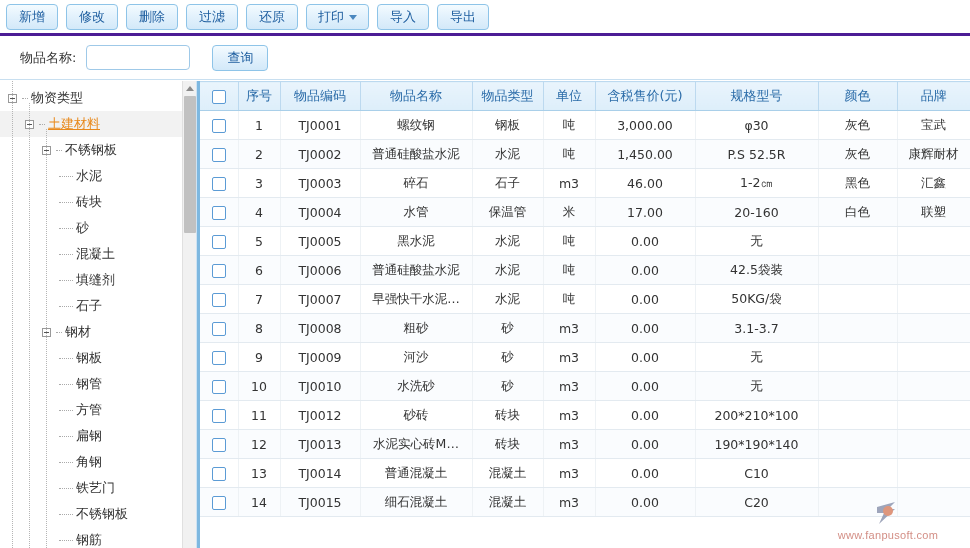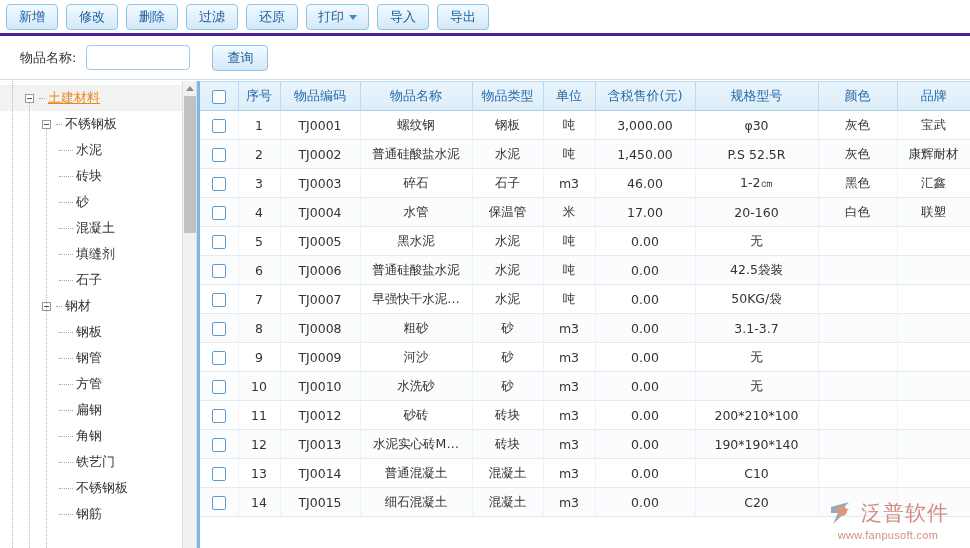--- a/index.html
+++ b/index.html
@@ -318,20 +318,26 @@
   <div class="filterbar">
     <span class="flabel">物品名称:</span>
     <input class="finput" type="text" placeholder="" style="">
     <div class="fbtn">
       <span>查询</span>
     </div>
   </div>
 
   <div class="sidebar">
     <div class="tree" id="tree-root">
+        <div class="tnode">
+          <span class="spacer" style="width: 8px;"></span>
+          <span class="toggle"></span>
+          <span class="dots" style="width: 6px;"></span>
+          <span class="lbl">物资类型</span>
+        </div>
         <div class="tnode sel">
           <span class="spacer" style="width: 25px;"></span>
           <span class="toggle"></span>
           <span class="dots" style="width: 6px;"></span>
           <span class="lbl">土建材料</span>
         </div>
         <div class="tnode">
           <span class="spacer" style="width: 42px;"></span>
           <span class="toggle"></span>
           <span class="dots" style="width: 6px;"></span>
@@ -627,18 +633,17 @@
 
   <div class="watermark">
     <div class="wm-row">
       <span class="wm-mark">
         <svg width="30" height="30" viewBox="0 0 30 30">
           <path d="M4 9 L22 4 L15 11 L22 11 L6 26 L11 15 L4 15 Z" fill="#8a93ad"></path>
           <circle cx="15" cy="13" r="5" fill="#d98060"></circle>
           <path d="M15 8 a5 5 0 0 1 0 10 a3 3 0 0 0 0 -10 z" fill="#f0ece6"></path>
         </svg>
       </span>
-      <span class="wm-text">泛普软件</span>
     </div>
     <div class="wm-url">www.fanpusoft.com</div>
   </div>
 
 </div>
 
 </body></html>

